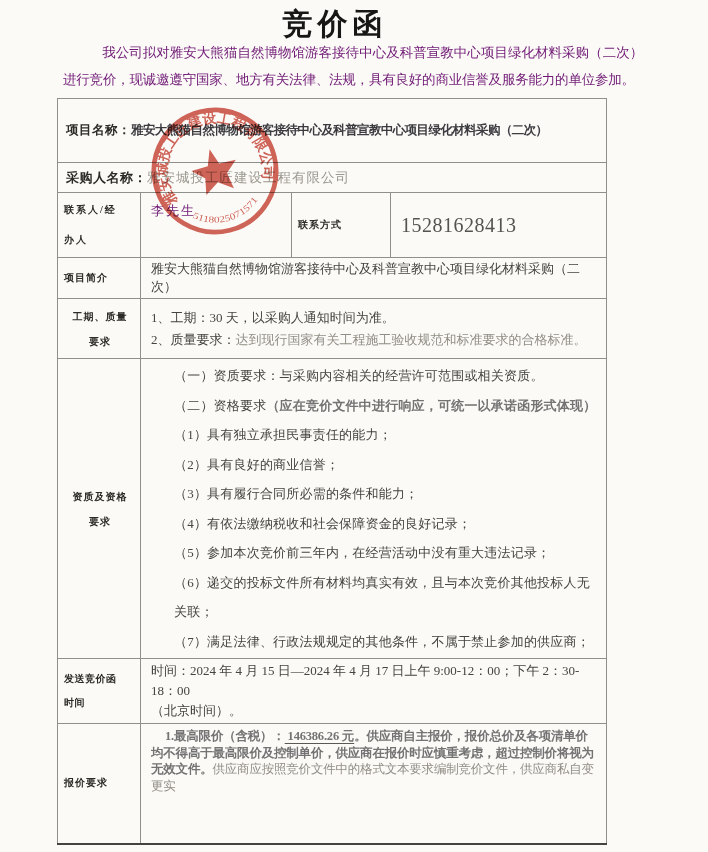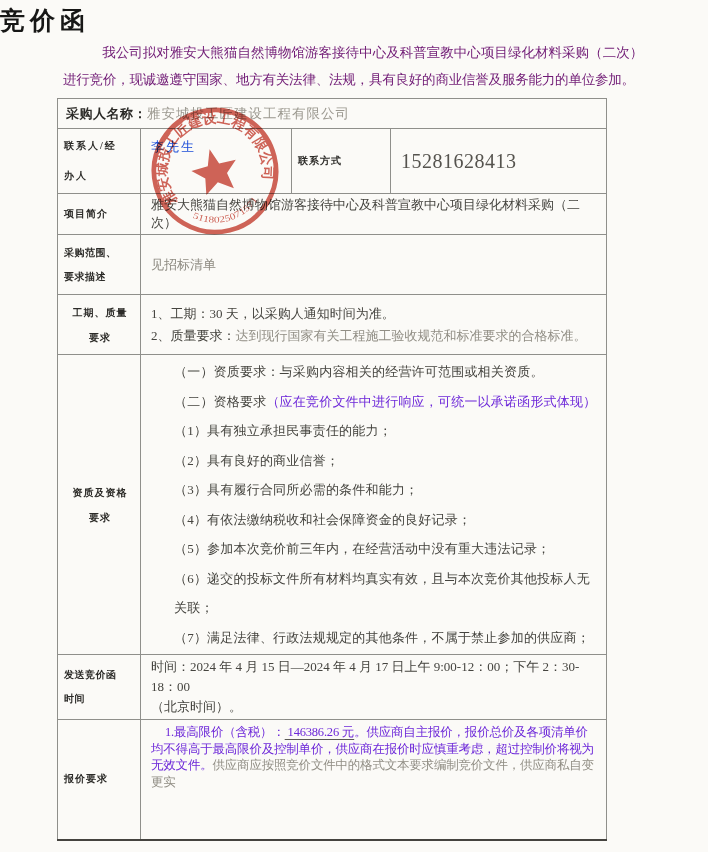--- a/index.html
+++ b/index.html
@@ -7,21 +7,21 @@
   body {
     background:#fbfaf7;
     font-family:"Liberation Serif","DejaVu Serif",serif;
     color:#3e3d3a;
     overflow:hidden;
   }
   .page { position:relative; width:708px; height:852px; }
 
   .doc-title {
     position:absolute; top:4px; left:0; width:670px;
-    text-align:left; font-size:25px; font-weight:bold;
+    text-align:center; font-size:30px; font-weight:bold;
     letter-spacing:5px; color:#171716;
   }
   .intro {
     position:absolute; top:39px; left:63px; width:580px;
     font-size:13.5px; line-height:27px; letter-spacing:-0.2px;
     text-indent:2.9em; text-align:justify; color:#701a75;
   }
 
   table.doc-table {
     position:absolute; left:57px; top:98px; width:549px;
@@ -47,26 +47,26 @@
   .r5 td { height:60px; }
   .r6 td { height:60px; }
   .r7 td { height:270px; }
   .r8 td { height:45px; }
   .r9 td { height:120px; }
   .r9 td.content-cell { vertical-align:top; padding-top:4px; }
 
   .r1 td, .r2 td { padding-left:8px; }
   .row-label-inline { font-weight:bold; color:#2c2b28; letter-spacing:0.5px; }
   .company-name { color:#9b988f; letter-spacing:1px; font-size:13.5px; }
-  .contact-name-cell { vertical-align:top; padding-top:9px; color:#1d4ed8; letter-spacing:2px; }
+  .contact-name-cell { vertical-align:top; padding-top:9px; color:#701a75; letter-spacing:2px; }
   .contact-label .ln { line-height:30px; letter-spacing:2px; }
   .phone-cell { font-size:20px; color:#55534e; letter-spacing:0.5px; }
 
   .lt { color:#918e85; }
-  .b  { font-weight:normal; color:#6d28d9; }
+  .b  { font-weight:bold; color:#737373; }
   .u  { text-decoration:underline; text-underline-offset:3px; text-decoration-color:#5a5954; }
 
   .r5 .content-cell { color:#8d8a81; }
   .r5 .label-cell .ln, .r8 .label-cell .ln { line-height:24px; letter-spacing:0.5px; }
   .r6 .content-cell .ln { line-height:22px; }
   .r7 .content-cell .ln { line-height:29.5px; letter-spacing:0.2px;margin-left:23px; }
   .r8 .content-cell .ln { line-height:20px; }
   .r9 .content-cell .lines { max-height:114px; overflow:hidden; }
   .r9 .content-cell .ln { font-size:12.5px; line-height:16.5px; text-indent:14px; color:#3c3b37; letter-spacing:-0.2px; }
 
@@ -86,44 +86,42 @@
   <p class="intro">我公司拟对雅安大熊猫自然博物馆游客接待中心及科普宣教中心项目绿化材料采购（二次）进行竞价，现诚邀遵守国家、地方有关法律、法规，具有良好的商业信誉及服务能力的单位参加。</p>
 
   <table class="doc-table">
     <colgroup>
       <col style="width:83px">
         <col style="width:151px">
         <col style="width:99px">
         <col style="width:216px">
     </colgroup>
     <tbody>
+        <tr class="r1">
+      <td colspan="4">
+        <div class="inline-line"><span class="row-label-inline">项目名称：</span><span>雅安大熊猫自然博物馆游客接待中心及科普宣教中心项目绿化材料采购（二次）</span></div>
+      </td>
+    </tr>
     <tr class="r2">
       <td colspan="4">
         <span class="row-label-inline">采购人名称：</span><span class="company-name">雅安城投工匠建设工程有限公司</span>
       </td>
     </tr>
     <tr class="r3">
       <td class="label-cell contact-label">
             <div class="ln"><span>联系人/经</span></div>
             <div class="ln"><span>办人</span></div>
           </td>
       <td class="contact-name-cell">李先生</td>
       <td class="label-cell">联系方式</td>
       <td class="phone-cell">15281628413</td>
     </tr>
     <tr class="r4">
       <td class="label-cell">项目简介</td>
       <td colspan="3" class="content-cell">雅安大熊猫自然博物馆游客接待中心及科普宣教中心项目绿化材料采购（二次）</td>
-    </tr>
-    <tr class="r5">
-      <td class="label-cell">
-            <div class="ln"><span>采购范围、</span></div>
-            <div class="ln"><span>要求描述</span></div>
-          </td>
-      <td colspan="3" class="content-cell">见招标清单</td>
     </tr>
     <tr class="r6">
       <td class="label-cell center">
             <div class="ln"><span>工期、质量</span></div>
             <div class="ln"><span>要求</span></div>
           </td>
       <td colspan="3" class="content-cell">
             <div class="ln"><span>1、工期：30 天，以采购人通知时间为准。</span></div>
             <div class="ln"><span>2、质量要求：</span><span class="l lt">达到现行国家有关工程施工验收规范和标准要求的合格标准。</span></div>
           </td>

